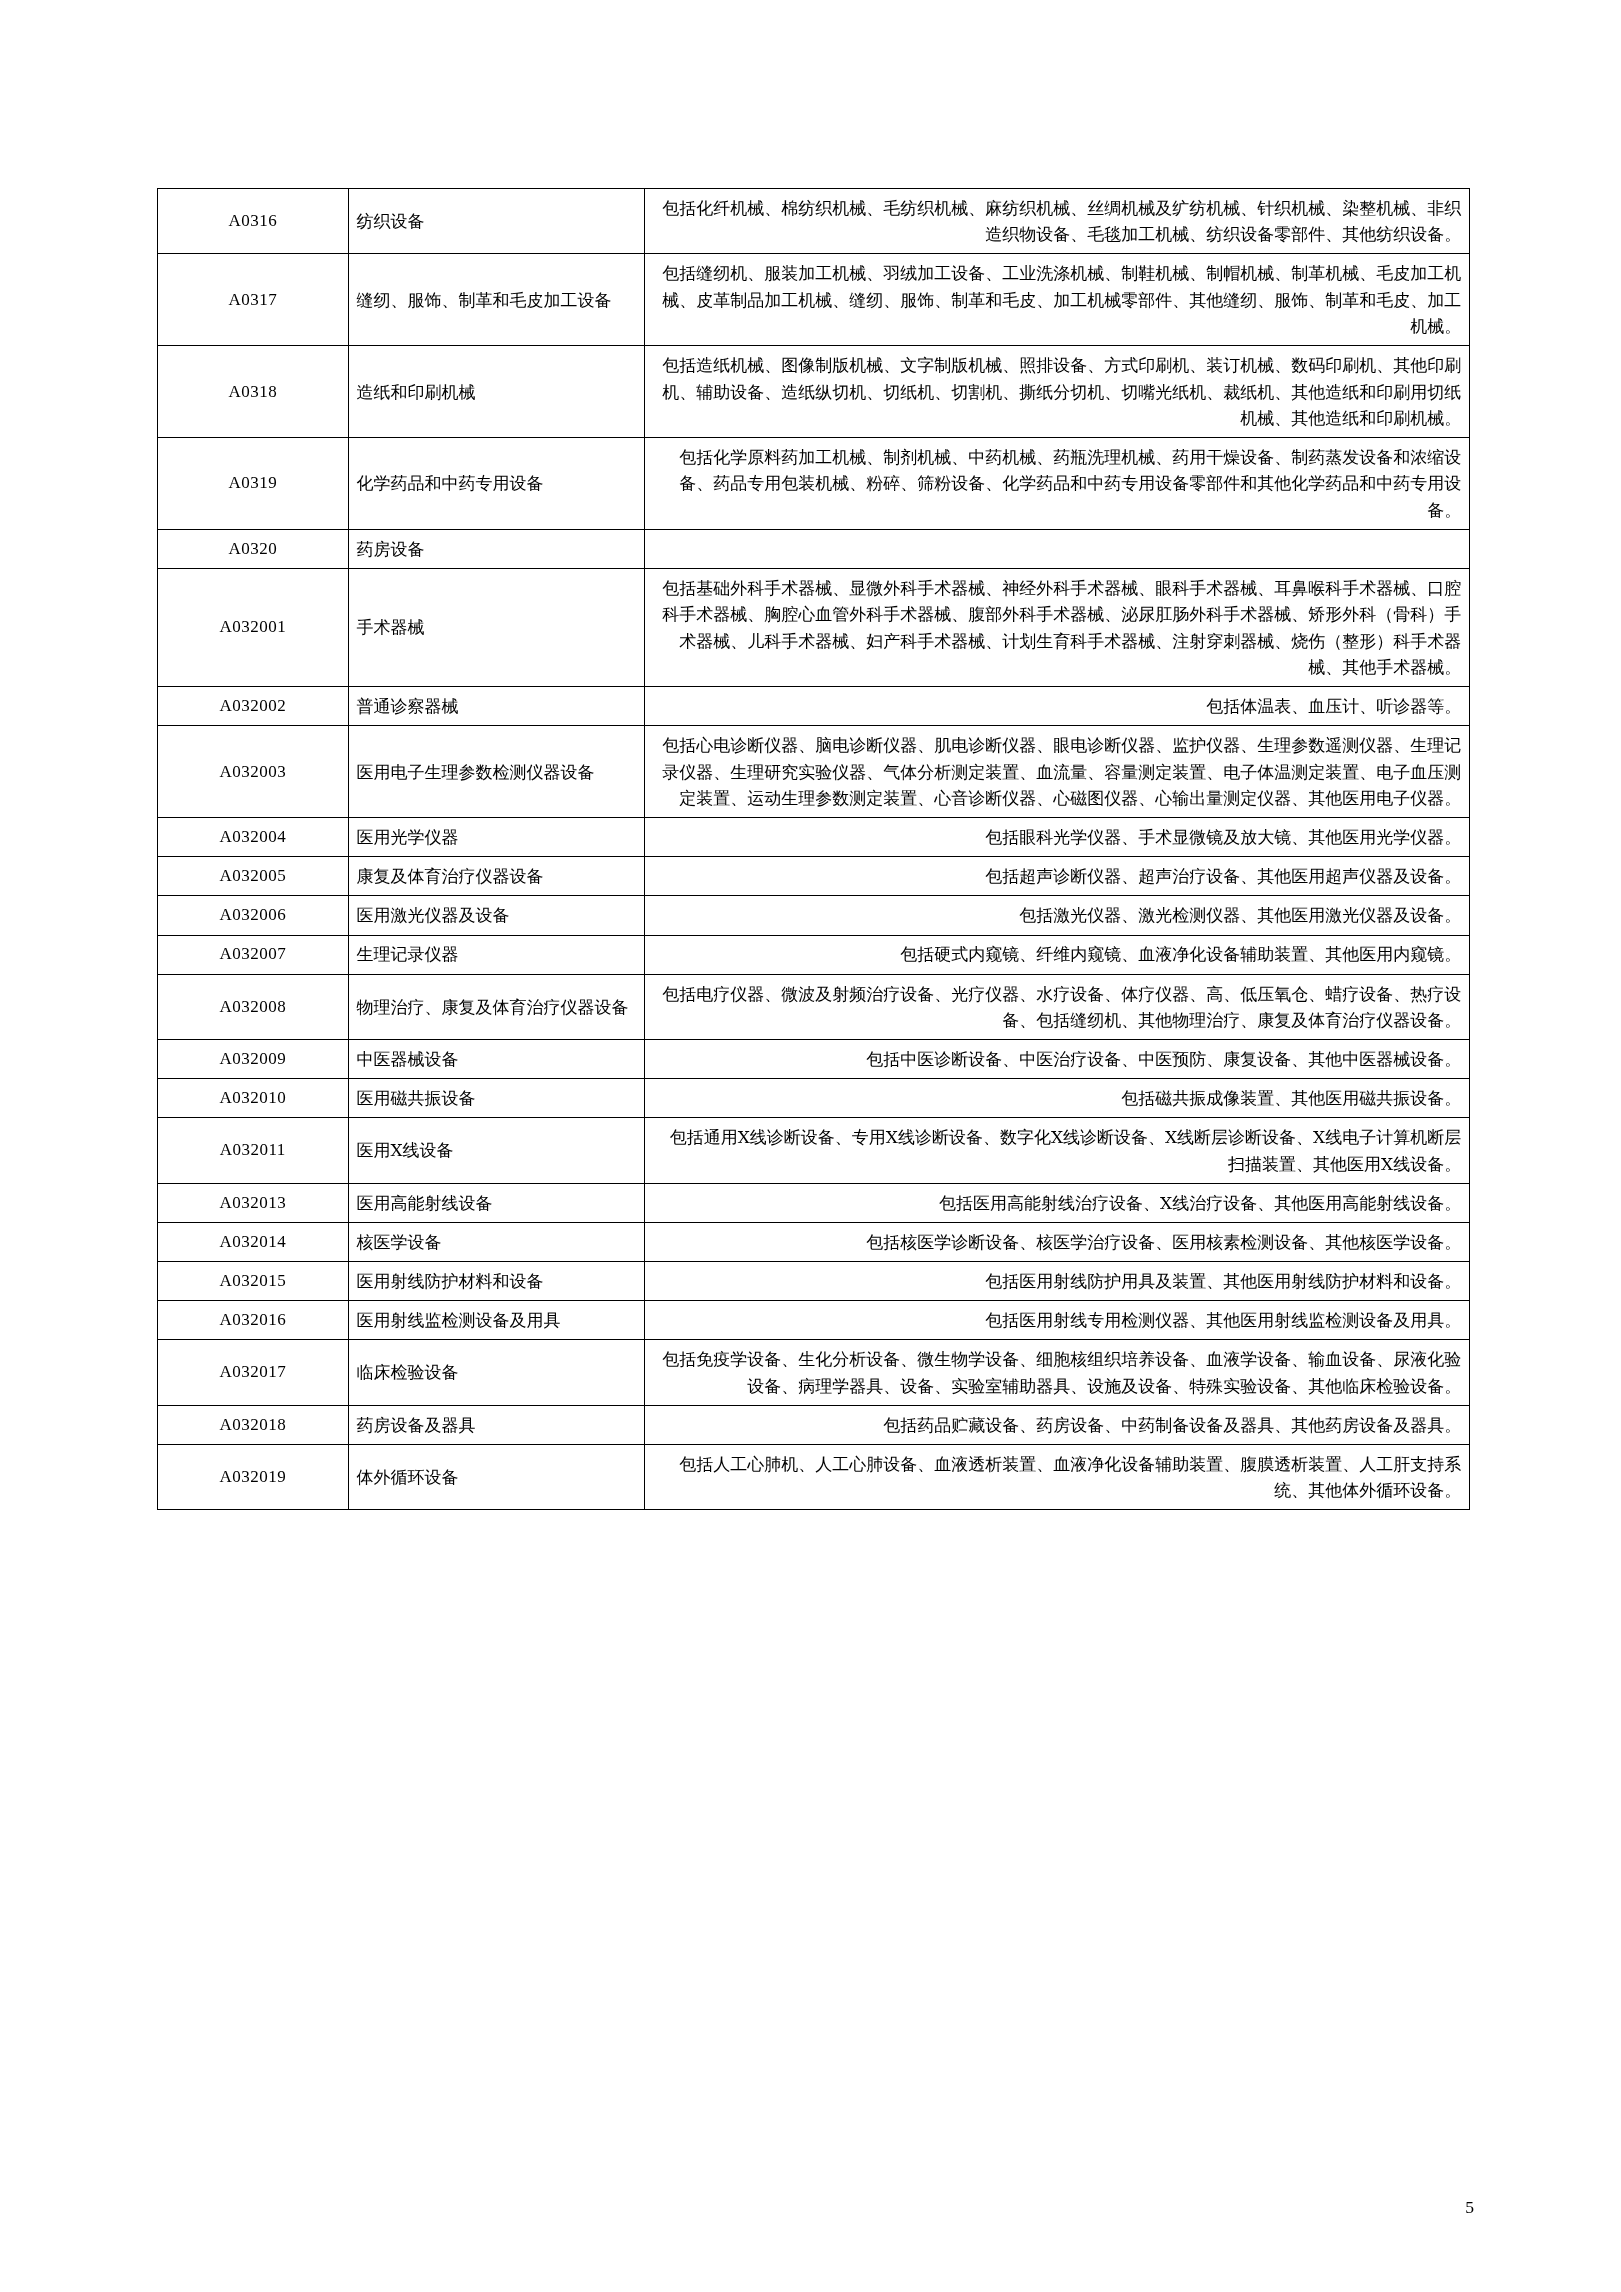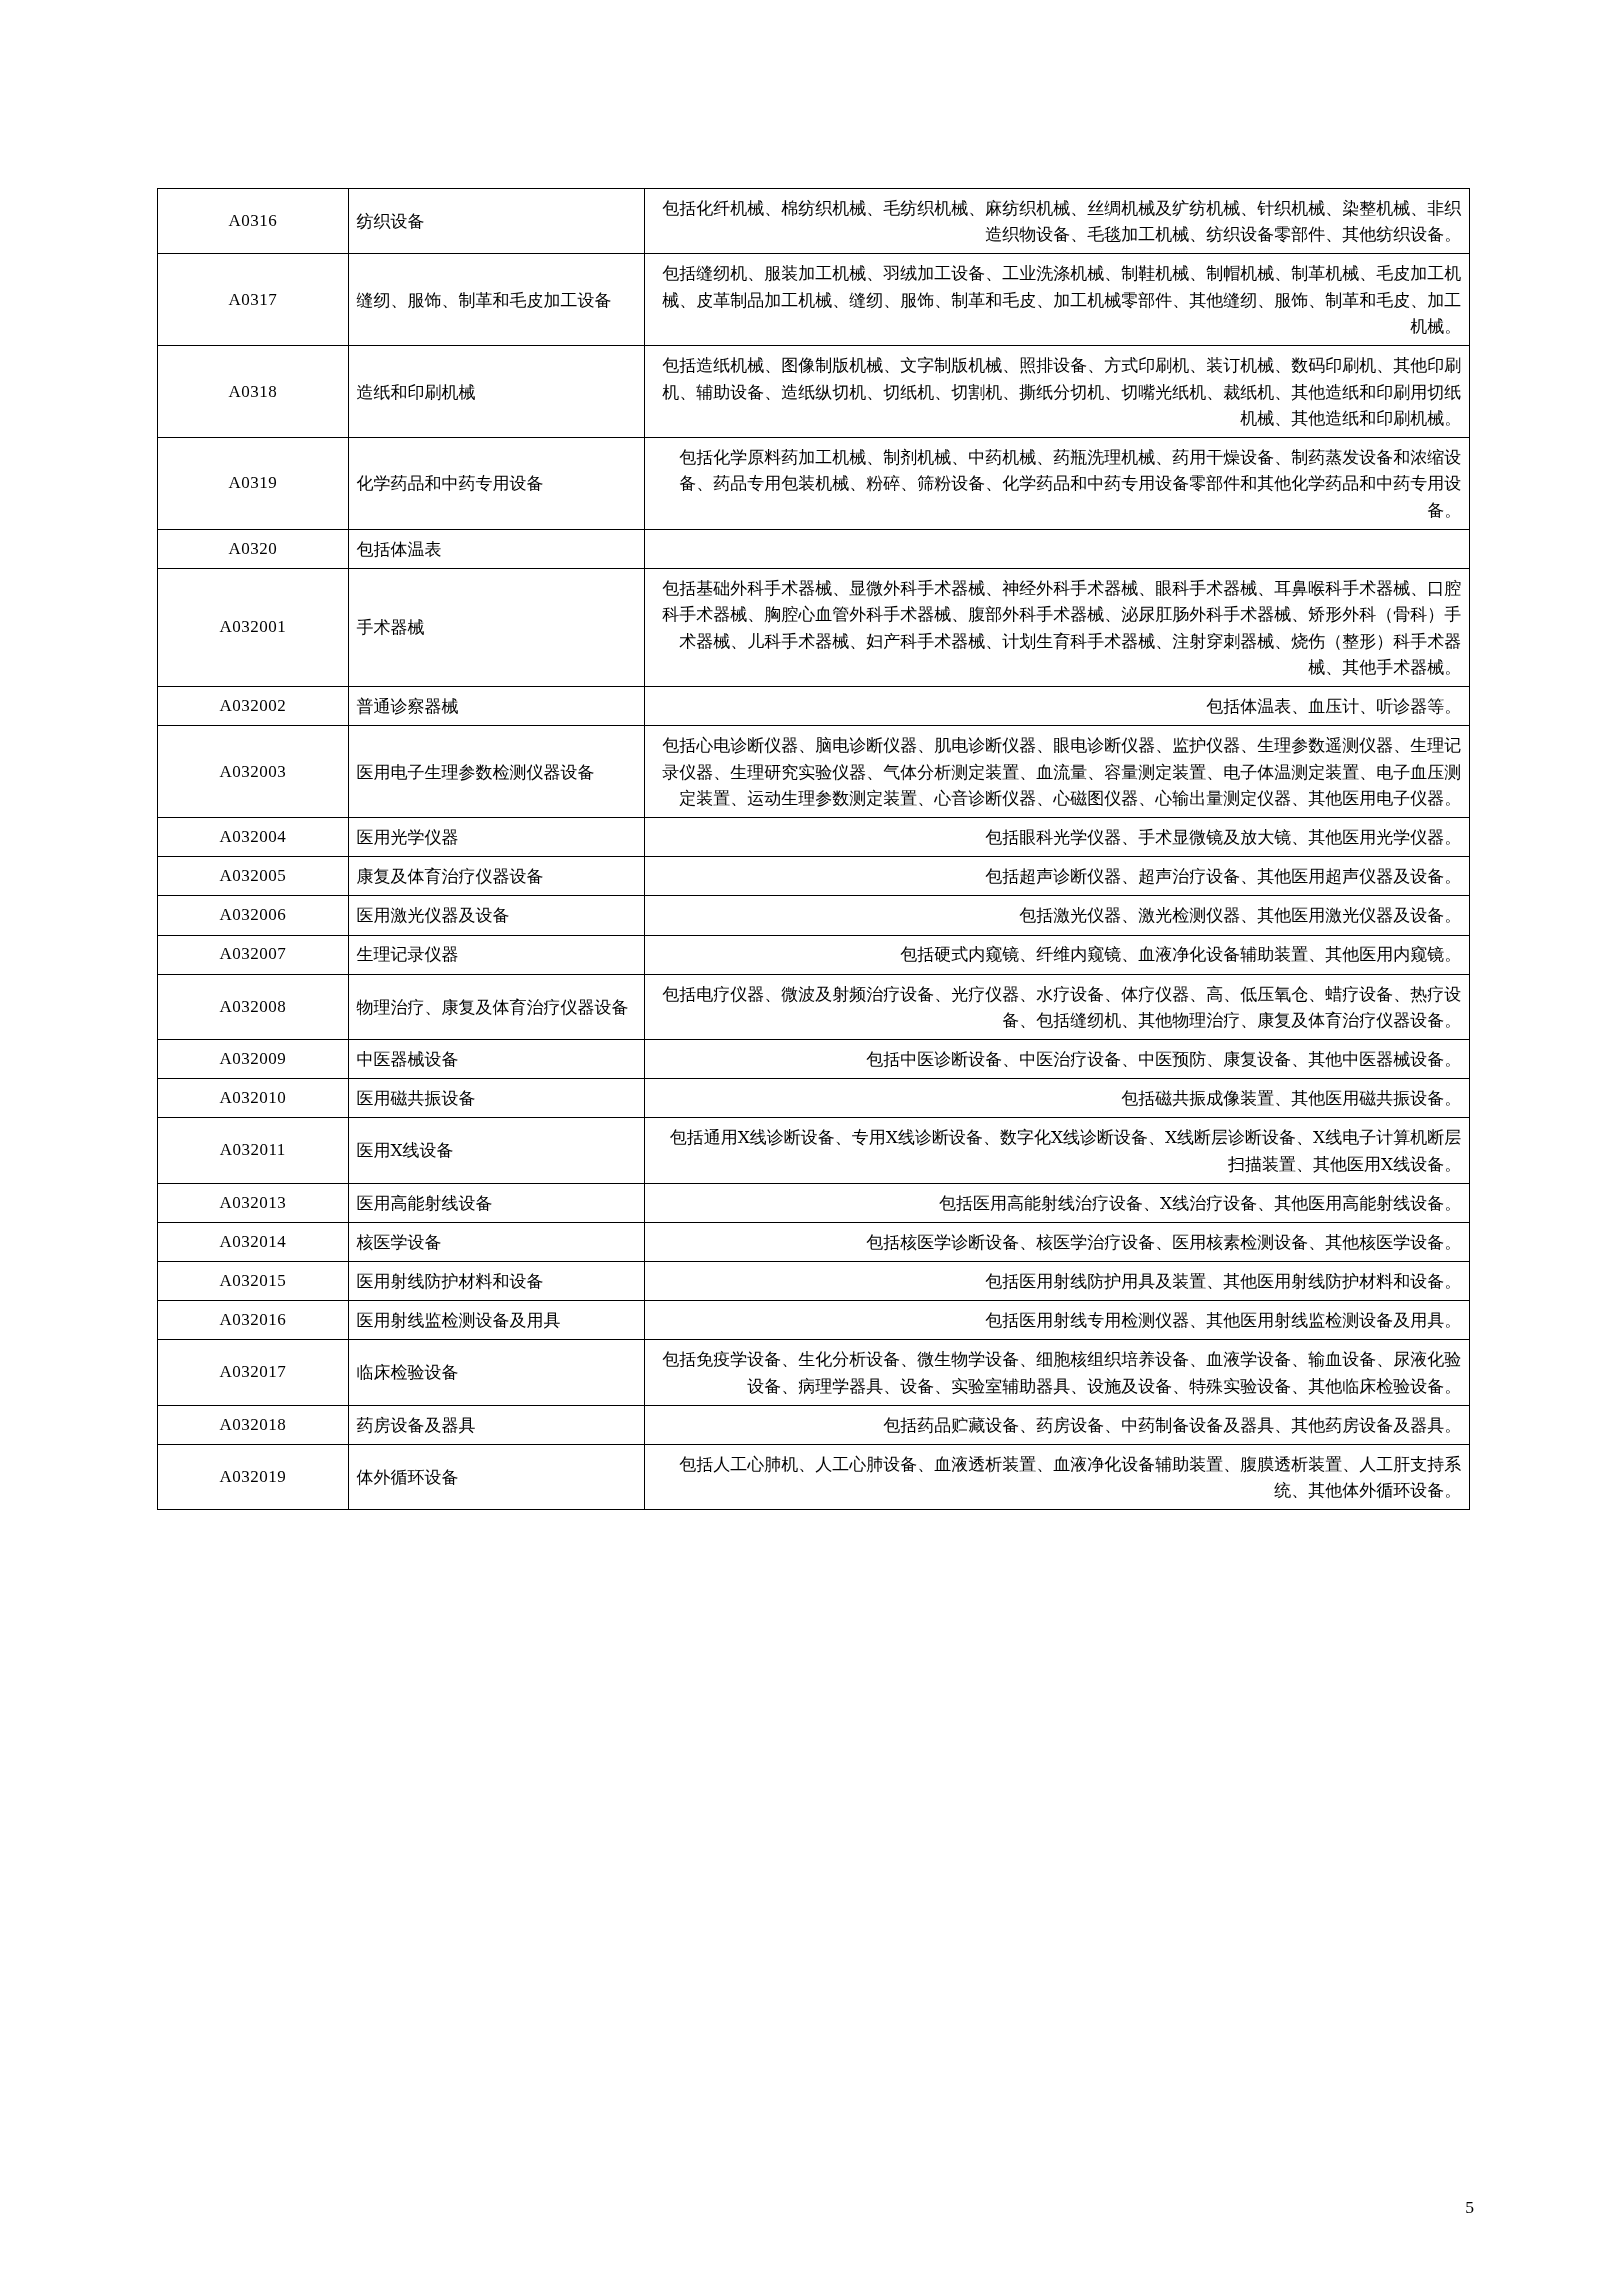--- a/index.html
+++ b/index.html
@@ -83,21 +83,21 @@
         <td class="name">造纸和印刷机械</td>
         <td class="desc">包括造纸机械、图像制版机械、文字制版机械、照排设备、方式印刷机、装订机械、数码印刷机、其他印刷机、辅助设备、造纸纵切机、切纸机、切割机、撕纸分切机、切嘴光纸机、裁纸机、其他造纸和印刷用切纸机械、其他造纸和印刷机械。</td>
       </tr>
       <tr>
         <td class="code">A0319</td>
         <td class="name">化学药品和中药专用设备</td>
         <td class="desc">包括化学原料药加工机械、制剂机械、中药机械、药瓶洗理机械、药用干燥设备、制药蒸发设备和浓缩设备、药品专用包装机械、粉碎、筛粉设备、化学药品和中药专用设备零部件和其他化学药品和中药专用设备。</td>
       </tr>
       <tr>
         <td class="code">A0320</td>
-        <td class="name">包括体温表</td>
+        <td class="name">药房设备</td>
         <td class="desc"></td>
       </tr>
       <tr>
         <td class="code">A032001</td>
         <td class="name">手术器械</td>
         <td class="desc">包括基础外科手术器械、显微外科手术器械、神经外科手术器械、眼科手术器械、耳鼻喉科手术器械、口腔科手术器械、胸腔心血管外科手术器械、腹部外科手术器械、泌尿肛肠外科手术器械、矫形外科（骨科）手术器械、儿科手术器械、妇产科手术器械、计划生育科手术器械、注射穿刺器械、烧伤（整形）科手术器械、其他手术器械。</td>
       </tr>
       <tr>
         <td class="code">A032002</td>
         <td class="name">普通诊察器械</td>

